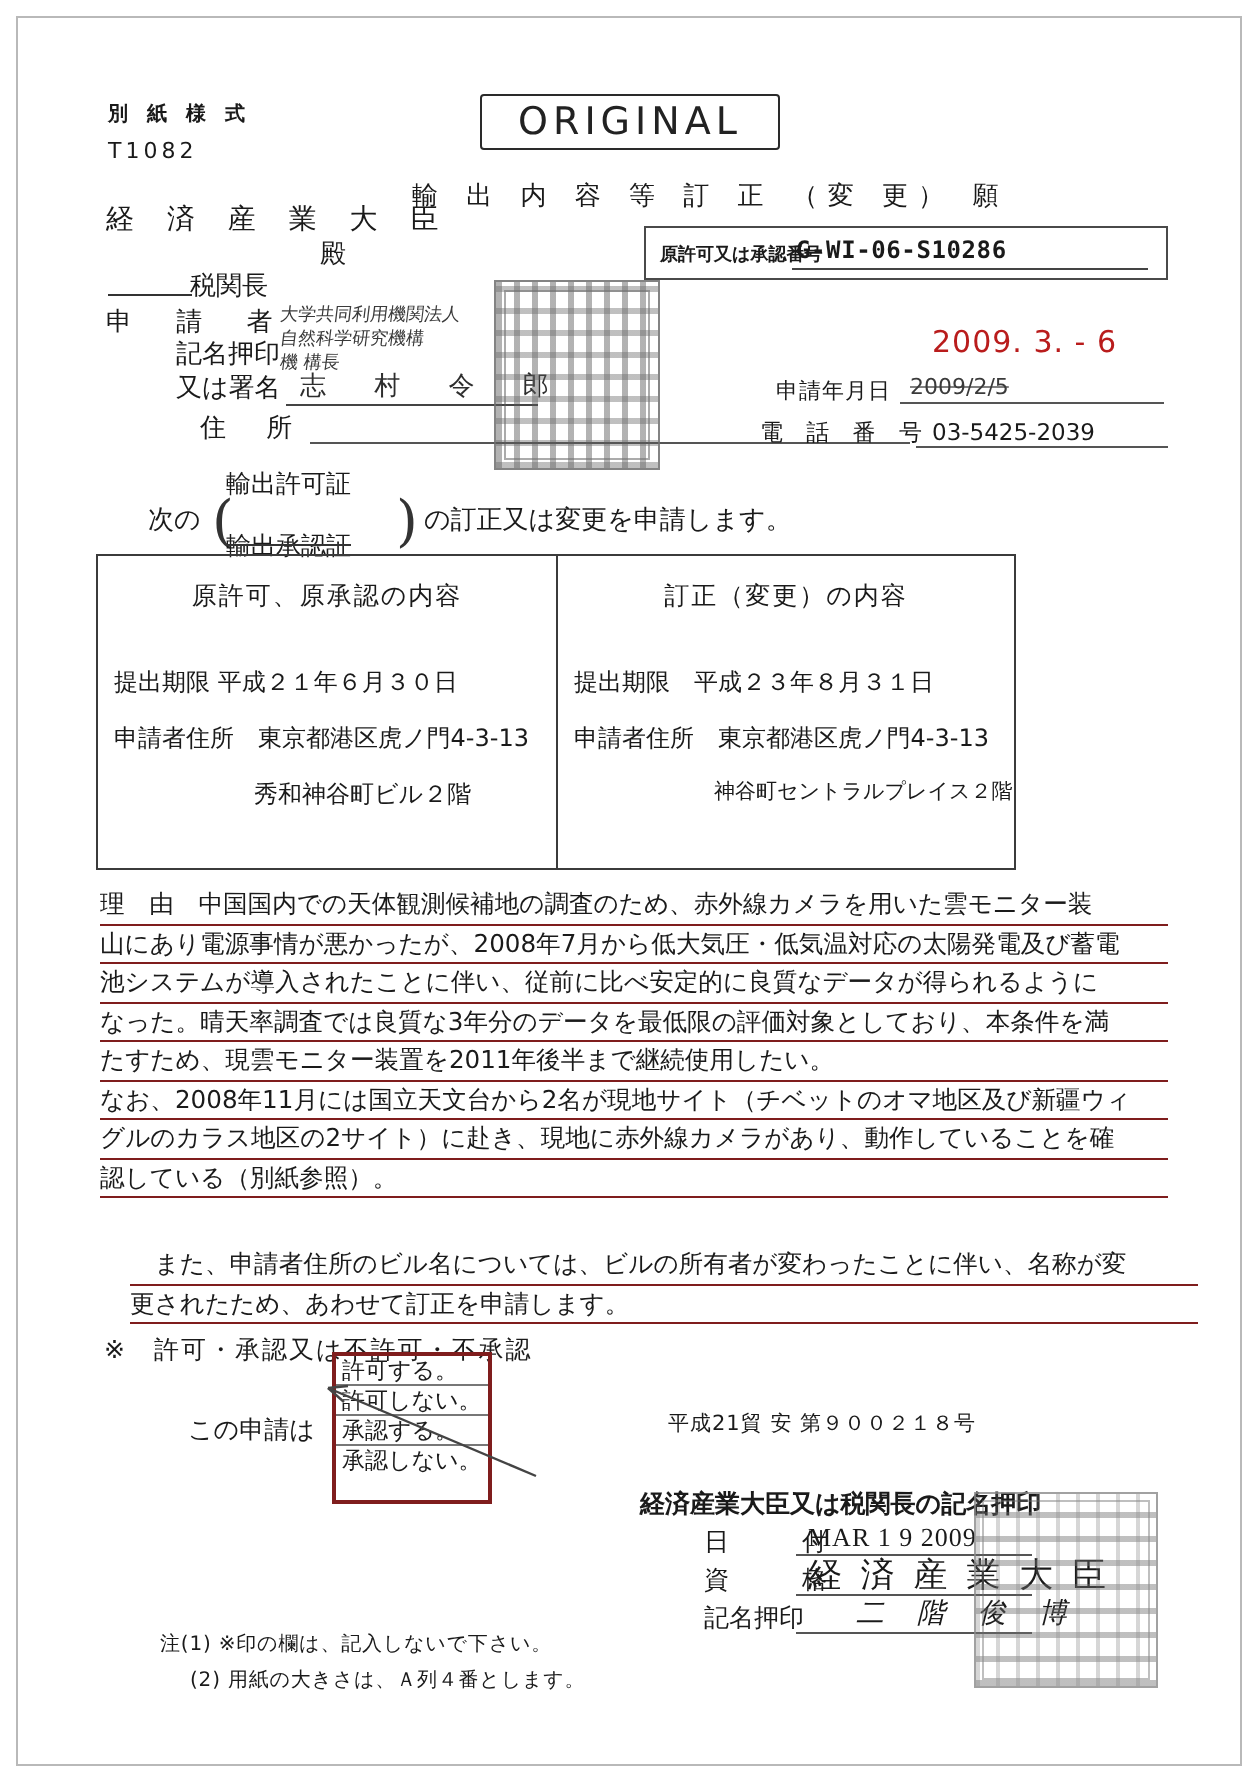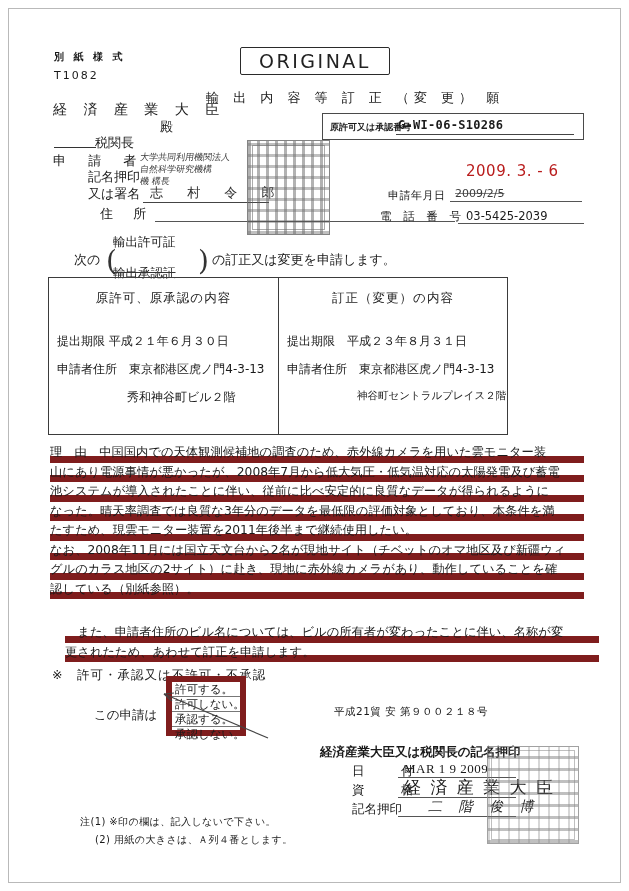--- a/index.html
+++ b/index.html
@@ -147,36 +147,36 @@
   .tcol-row  { font-size: 12px; padding-left: 8px; margin-bottom: 11px; white-space: nowrap; }
   .tcol-row-indent { padding-left: 78px; }
   .small-addr { font-size: 10.5px; }
 
   
   #reason-block { left: 50px; top: 443px; width: 534px; }
   .body-line {
     font-size: 12.3px;
     line-height: 19.5px;
     white-space: nowrap;
-    border-bottom: 7px solid #7f1d1d;
+    border-bottom: 1px solid #7f1d1d;
     width: 100%;
     box-sizing: border-box;
     height: 19.5px;
   }
 
   #note-block { left: 50px; top: 623px; width: 534px; margin-left: 15px; }
 
   
   #approval-label { left: 52px; top: 667px; font-size: 12.5px; letter-spacing: 1px; }
   #this-app-label { left: 94px; top: 707px; font-size: 12.5px; }
 
   #choice-box {
     left: 166px; top: 676px;
-    width: 80px; height: 60px;
-    border: 6px solid #7f1d1d;
+    width: 80px; height: 76px;
+    border: 2px solid #7f1d1d;
     box-sizing: border-box;
   }
   .choice {
     height: 15px;
     font-size: 11.5px;
     padding-left: 3px;
     box-sizing: border-box;
     border-bottom: 1px solid #777;
     line-height: 15px;
     white-space: nowrap;

